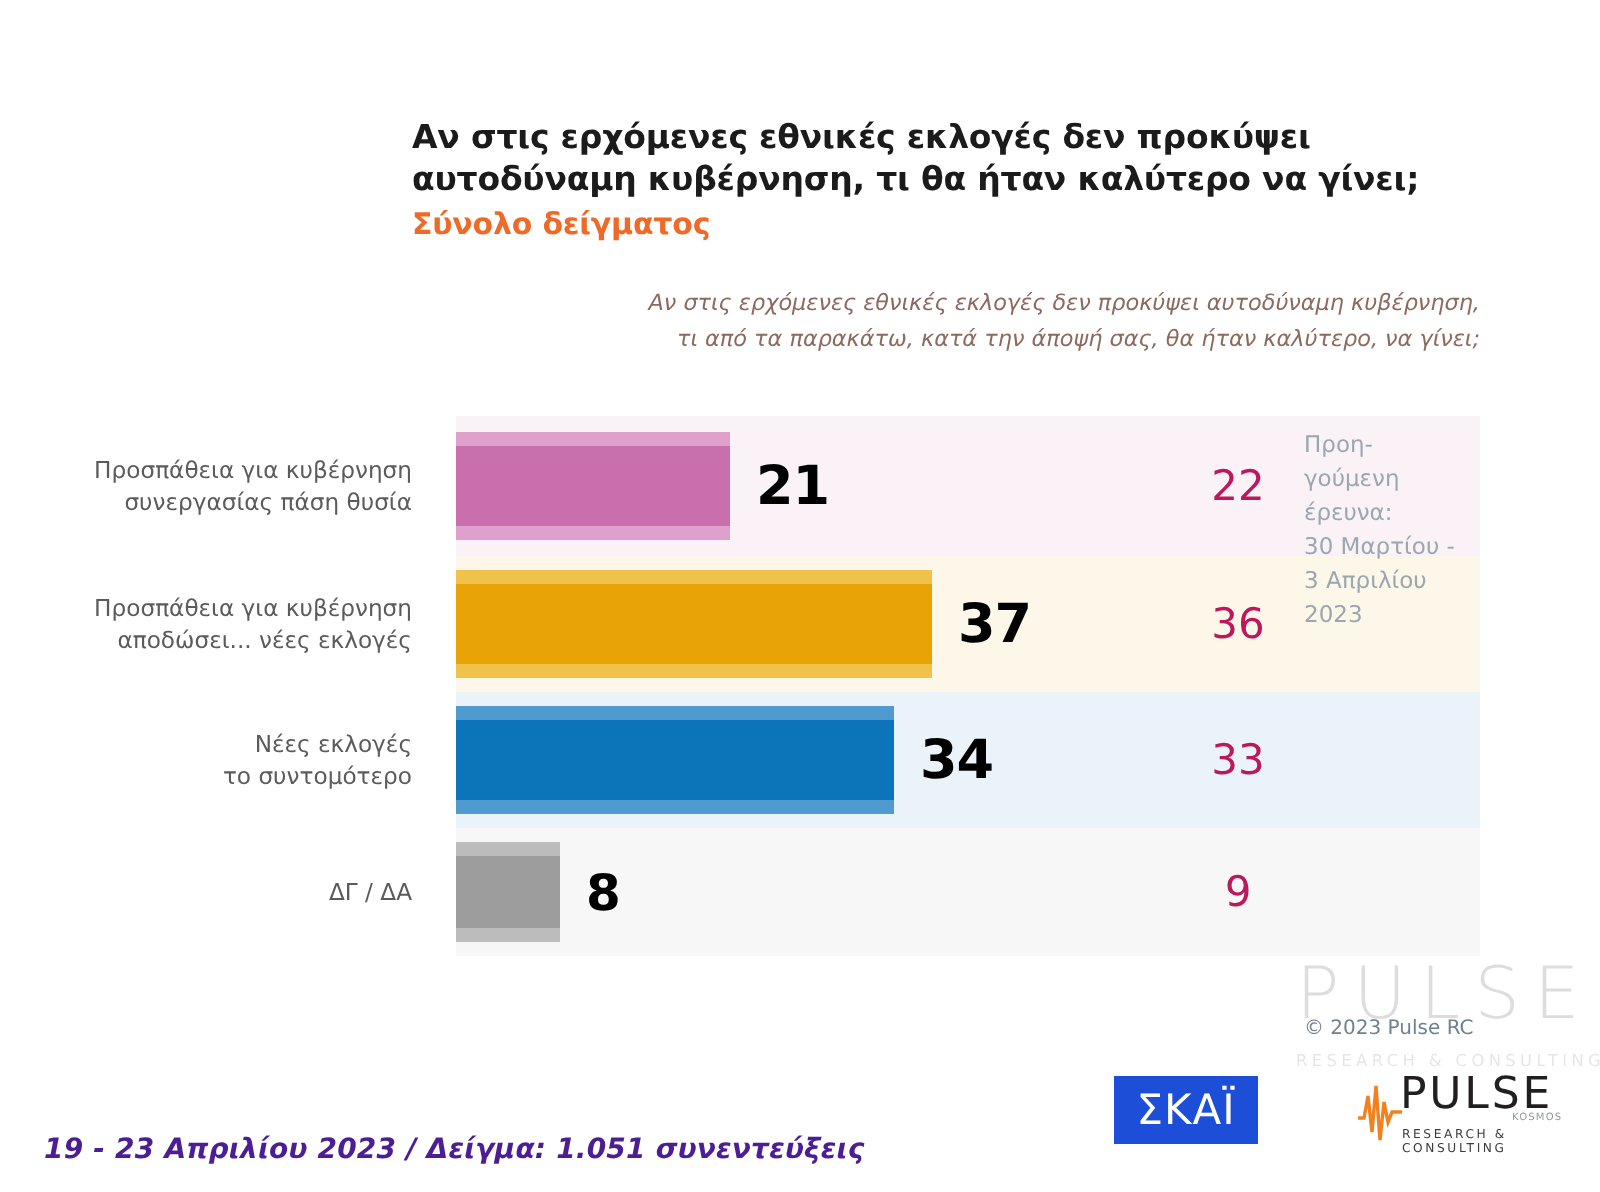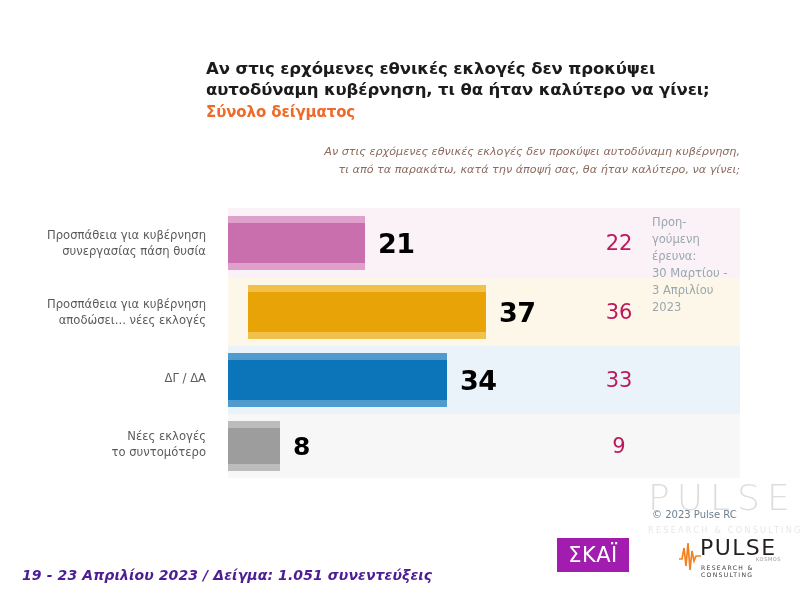--- a/index.html
+++ b/index.html
@@ -57,21 +57,21 @@
 
   
   .watermark { position:absolute; left:420px; top:272px; width:180px; height:72px;
                pointer-events:none; opacity:0.17; }
   .wm-text { font-size:36px; letter-spacing:7px; color:#3a3a3a; font-weight:300; line-height:1; }
   .wm-sub  { font-size:8.2px; letter-spacing:2.2px; color:#6b6b6b; margin-top:9px; }
 
   
   .copyright { position:absolute; left:652px; top:509px; font-size:10px; color:#6f8090; }
   .skai { position:absolute; left:557px; top:538px; width:72px; height:34px;
-          background:#a21caf; display:flex; align-items:center; justify-content:center; }
+          background:#1d4ed8; display:flex; align-items:center; justify-content:center; }
   .skai-txt { color:#fff; font-size:21px; letter-spacing:0.5px; font-weight:400; line-height:1; }
   .pulse { position:absolute; left:678px; top:537px; width:112px; height:38px; }
   .pulse-word { position:absolute; left:22px; top:0px; font-size:22px; letter-spacing:1.4px;
                 color:#231f20; font-weight:400; line-height:1; }
   .pulse-sub { position:absolute; left:23px; top:27px; font-size:6.1px; letter-spacing:1.3px;
                color:#3d3d3d; }
   .pulse-kosmos { position:absolute; left:78px; top:19px; font-size:5px; letter-spacing:0.6px;
                   color:#9a9a9a; }
 
   .datebar { position:absolute; left:0; top:560px; width:800px; height:36px; }
@@ -100,46 +100,46 @@
         <div>Προσπάθεια για κυβέρνηση</div>
         <div>συνεργασίας πάση θυσία</div>
       </div>
     </div>
     <div class="lab lab-1">
       <div>
         <div>Προσπάθεια για κυβέρνηση</div>
         <div>αποδώσει... νέες εκλογές</div>
       </div>
     </div>
-    <div class="lab lab-3">
-      <div>
-        <div>ΔΓ / ΔΑ</div>
-      </div>
-    </div>
     <div class="lab lab-2">
       <div>
         <div>Νέες εκλογές</div>
         <div>το συντομότερο</div>
+      </div>
+    </div>
+    <div class="lab lab-3">
+      <div>
+        <div>ΔΓ / ΔΑ</div>
       </div>
     </div>
   </div>
 
   <div class="chart">
 
     <div class="row row-0" style="background: rgb(250, 242, 247);">
       <div class="bar" style="width:137px;">
         <div class="cap t" style="background: rgb(223, 160, 203); opacity: 1;"></div>
         <div class="core" style="background:#c96fad;"></div>
         <div class="cap b" style="background: rgb(223, 160, 203); opacity: 1;"></div>
       </div>
       <div class="val">21</div>
       <div class="prev">22</div>
     </div>
 
-    <div class="row row-1" style="background: rgb(253, 247, 233); padding-left: 20px;">
+    <div class="row row-1" style="background: rgb(253, 247, 233);">
       <div class="bar" style="width:238px;">
         <div class="cap t" style="background: rgb(240, 194, 75); opacity: 1;"></div>
         <div class="core" style="background:#e8a306;"></div>
         <div class="cap b" style="background: rgb(240, 194, 75); opacity: 1;"></div>
       </div>
       <div class="val">37</div>
       <div class="prev">36</div>
     </div>
 
     <div class="row row-2" style="background: rgb(234, 243, 250);">

